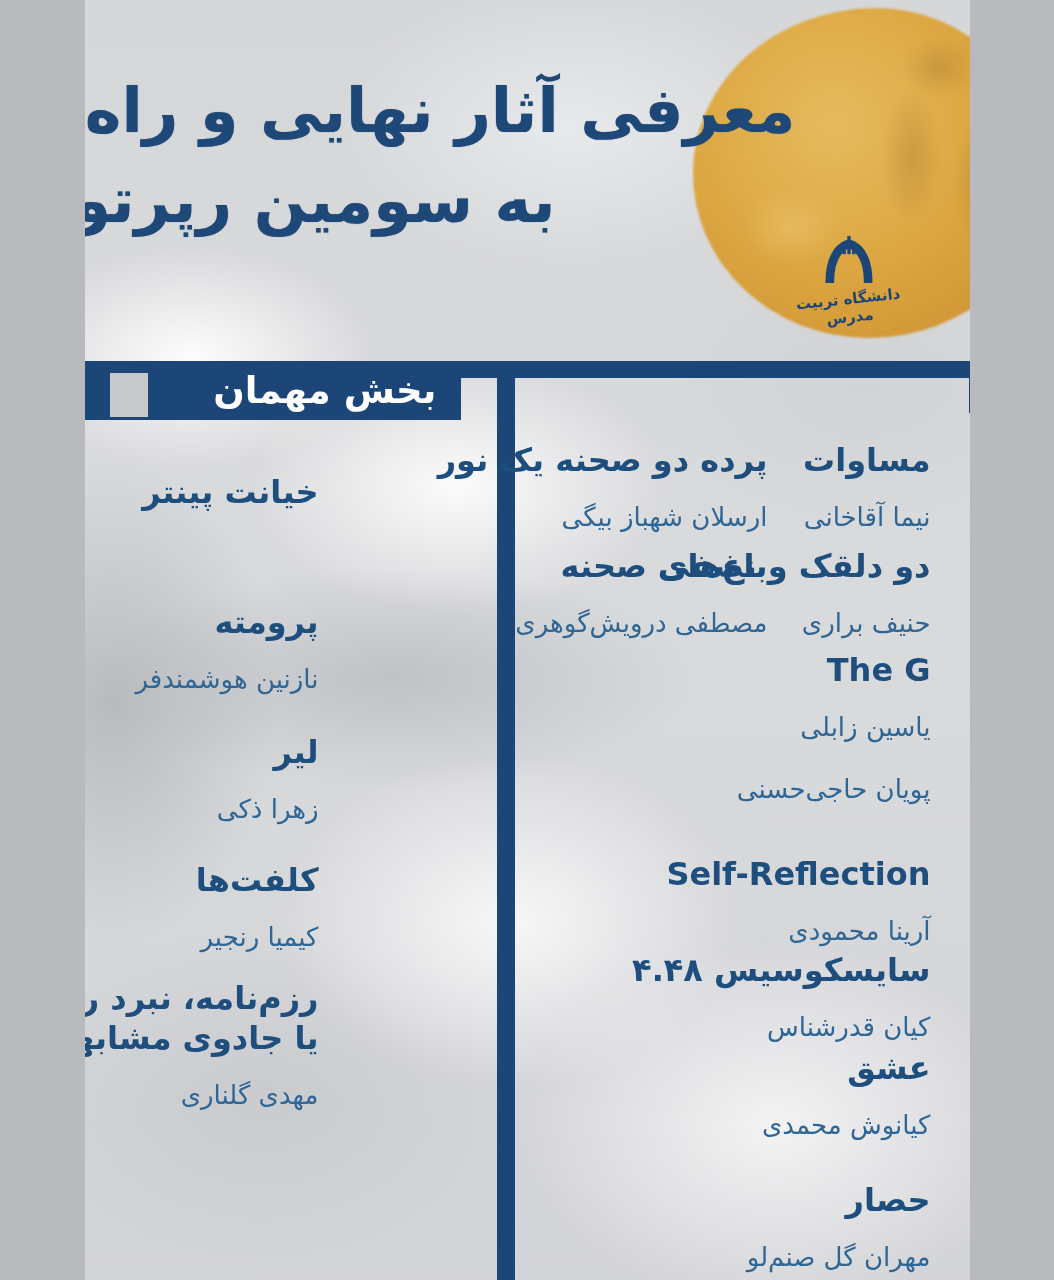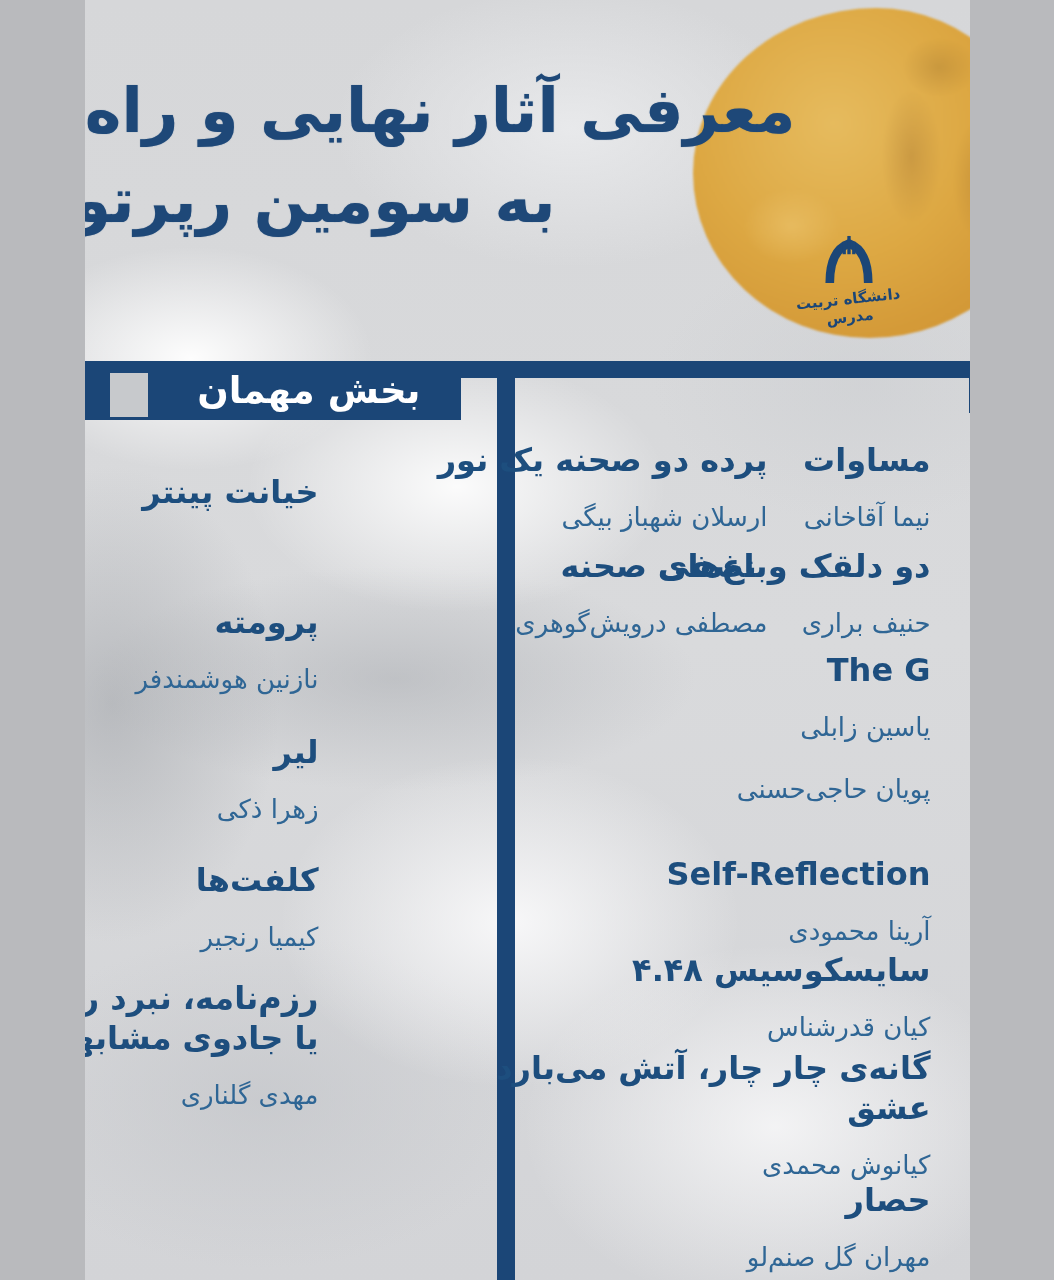--- a/index.html
+++ b/index.html
@@ -45,21 +45,21 @@
     direction:rtl;font-size:15px;font-weight:700;color:#1b4677;transform:rotate(-6deg);
   }
   .bar{position:absolute;background:#1b4677;}
   .bar-guest{left:0;top:361px;width:376px;height:59px;}
   .bar-thin{left:376px;top:361px;width:678px;height:17px;}
   .bar-home{left:884px;top:361px;width:170px;height:52px;}
   .bar-label{
     position:absolute;inset:0;direction:rtl;color:#ffffff;font-weight:700;
     text-align:right;white-space:nowrap;
   }
-  .bar-guest .bar-label{font-size:37px;line-height:59px;padding-left:0;padding-right:40px;}
+  .bar-guest .bar-label{font-size:37px;line-height:59px;padding-left:0;padding-right:24px;}
   .bar-home .bar-label{font-size:29px;line-height:52px;padding-right:12px;}
   .bar-notch{position:absolute;left:25px;top:12px;width:38px;height:44px;background:#c7c9cc;}
   .v-divider{left:412px;top:378px;width:18px;height:902px;}
   .item{position:absolute;direction:rtl;text-align:right;}
   .col-g{right:651px;width:392px;}
   .col-m{right:202px;width:280px;}
   .col-r{right:39px;width:362px;}
   .item-title{
     font-size:32px;font-weight:700;color:#1d4e7e;line-height:40px;white-space:nowrap;
   }
@@ -146,21 +146,20 @@
   </div>
   <div class="item col-r r5">
     <div class="item-title">Self-Reflection</div>
     <div class="item-name">آرینا محمودی</div>
   </div>
   <div class="item col-r r6">
     <div class="item-title">سایسکوسیس ۴.۴۸</div>
     <div class="item-name">کیان قدرشناس</div>
   </div>
   <div class="item col-r r7">
-    <div class="item-title stretch">گانه‌ی چار چار، آتش می‌بارد</div>
     <div class="item-title wrapline">عشق</div>
     <div class="item-name">کیانوش محمدی</div>
   </div>
   <div class="item col-r r8">
     <div class="item-title">حصار</div>
     <div class="item-name">مهران گل صنم‌لو</div>
   </div>
 
 </div>
 

